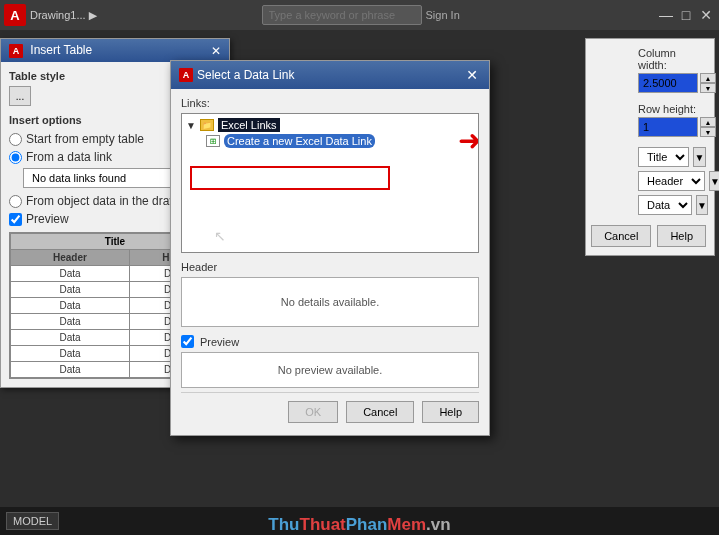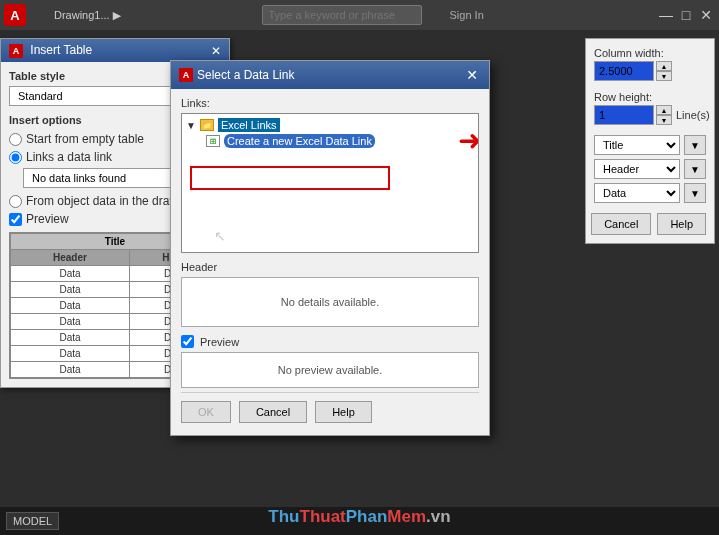--- a/index.html
+++ b/index.html
@@ -26,21 +26,20 @@
       width: 22px; height: 22px;
       background: #c00;
       border-radius: 2px;
       display: flex; align-items: center; justify-content: center;
       color: white; font-weight: bold; font-size: 13px;
     }
     .title-bar-text {
       color: #ccc;
       font-size: 11px;
       flex: 1;
-      margin-left: 24px;
     }
     .title-bar-search {
       background: #555;
       border: 1px solid #777;
       color: #aaa;
       font-size: 11px;
       padding: 2px 6px;
       width: 160px;
       height: 20px;
       border-radius: 2px;
@@ -176,21 +175,21 @@
     
     .right-panel {
       position: absolute;
       top: 8px;
       right: 4px;
       width: 130px;
       background: #f0f0f0;
       border: 1px solid #999;
       padding: 8px;
     }
-    .right-panel-section { margin-bottom: 10px; }
+    .right-panel-section { margin-bottom: 10px; margin-left: 44px; }
     .right-label { font-size: 11px; color: #333; margin-bottom: 2px; }
     .right-input-row { display: flex; align-items: center; gap: 2px; }
     .right-input {
       width: 60px; height: 20px;
       font-size: 11px; background: #1d4ed8;
       border: 1px solid #999; padding: 1px 4px;
     }
     .spinner-btns { display: flex; flex-direction: column; }
     .spinner-btn {
       width: 16px; height: 10px; background: #e0e0e0;
@@ -303,21 +302,21 @@
       display: flex; align-items: center; gap: 6px; margin: 8px 0 4px;
     }
     .sdl-preview-box {
       border: 1px solid #aaa;
       background: white;
       height: 36px;
       display: flex; align-items: center; justify-content: center;
     }
     .sdl-no-preview { font-size: 11px; color: #555; }
     .sdl-buttons {
-      display: flex; justify-content: flex-start; gap: 8px;
+      display: flex; justify-content: flex-end; gap: 8px;
       padding: 8px 0 4px;
       border-top: 1px solid #ccc; margin-top: 4px;
     }
     .sdl-btn {
       height: 22px; padding: 0 16px;
       font-size: 11px; background: #e0e0e0;
       border: 1px solid #999; cursor: pointer;
     }
     .sdl-btn-disabled { color: #aaa; }
 
@@ -338,21 +337,21 @@
       border: 1px solid #555;
       cursor: pointer;
     }
     .taskbar-watermark {
       position: absolute;
       bottom: 0;
       left: 0;
       right: 0;
       height: 28px;
       display: flex;
-      align-items: flex-start;
+      align-items: flex-end;
       justify-content: center;
       pointer-events: none;
     }
     .watermark-text {
       font-size: 17px;
       font-weight: bold;
     }
     .watermark-thu { color: #4a9fd5; }
     .watermark-thuat { color: #e04040; }
     .watermark-phan { color: #4a9fd5; }
@@ -391,36 +390,33 @@
     <div class="dialog-titlebar">
       <span>
         <span class="dialog-titlebar-logo">A</span>
         <span>Insert Table</span>
       </span>
       <span style="cursor:pointer;">✕</span>
     </div>
     <div class="dialog-content">
       <div class="section-label">Table style</div>
       <div class="style-row">
-        <select class="style-select">
-          <option>Standard</option>
-        </select>
         <div class="style-btn">...</div>
       </div>
 
       <div class="section-divider">Insert options</div>
 
       <div class="radio-option">
         <input type="radio" name="insert_opt" style="">
         <span class="radio-label">Start from empty table</span>
       </div>
 
       <div class="radio-option">
         <input type="radio" name="insert_opt" checked="" style="">
-        <span class="radio-label">Links a data link</span>
+        <span class="radio-label">From a data link</span>
       </div>
 
       <div class="dropdown-row">
         <select class="dropdown-select">
           <option>No data links found</option>
         </select>
       </div>
 
       <div class="radio-option">
         <input type="radio" name="insert_opt" style="">
@@ -534,21 +530,21 @@
     </div>
     <div class="sdl-body">
       <div class="sdl-links-label">Links:</div>
       <div class="sdl-tree">
 
         <div class="red-arrow" style="position:absolute;top:10px;right:20px;color:#dd0000;font-size:28px;z-index:11;">➜</div>
 
         <div class="tree-root">
           <span class="tree-expand">▼</span>
           <span class="tree-folder-icon">📁</span>
-          <span class="tree-item-label" style="background:#0369a1;color:white;padding:1px 3px;">Excel Links</span>
+          <span class="tree-item-label" style="background:#0f172a;color:white;padding:1px 3px;">Excel Links</span>
         </div>
         <div class="tree-child" style="margin-top:2px;">
           <span class="tree-child-icon">⊞</span>
           <span class="tree-child-label-selected">Create a new Excel Data Link</span>
         </div>
 
         <div style="position:absolute;top:52px;left:8px;width:200px;height:24px;border:2px solid #dd0000;pointer-events:none;z-index:12;"></div>
       </div>
 
       <div class="sdl-details-label">Header</div>

